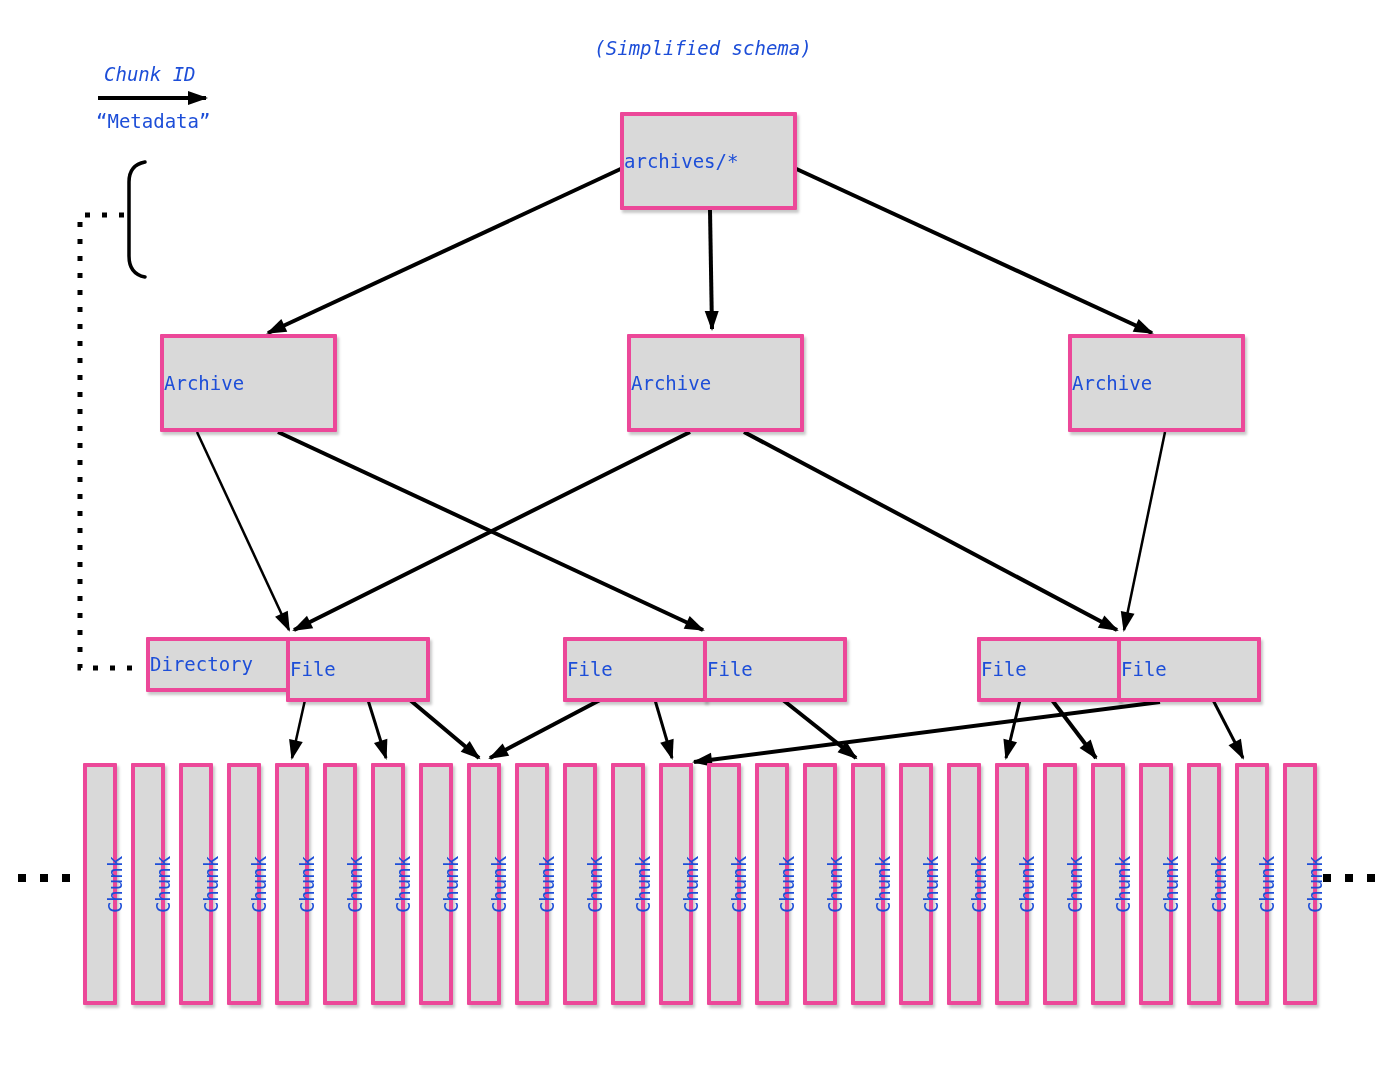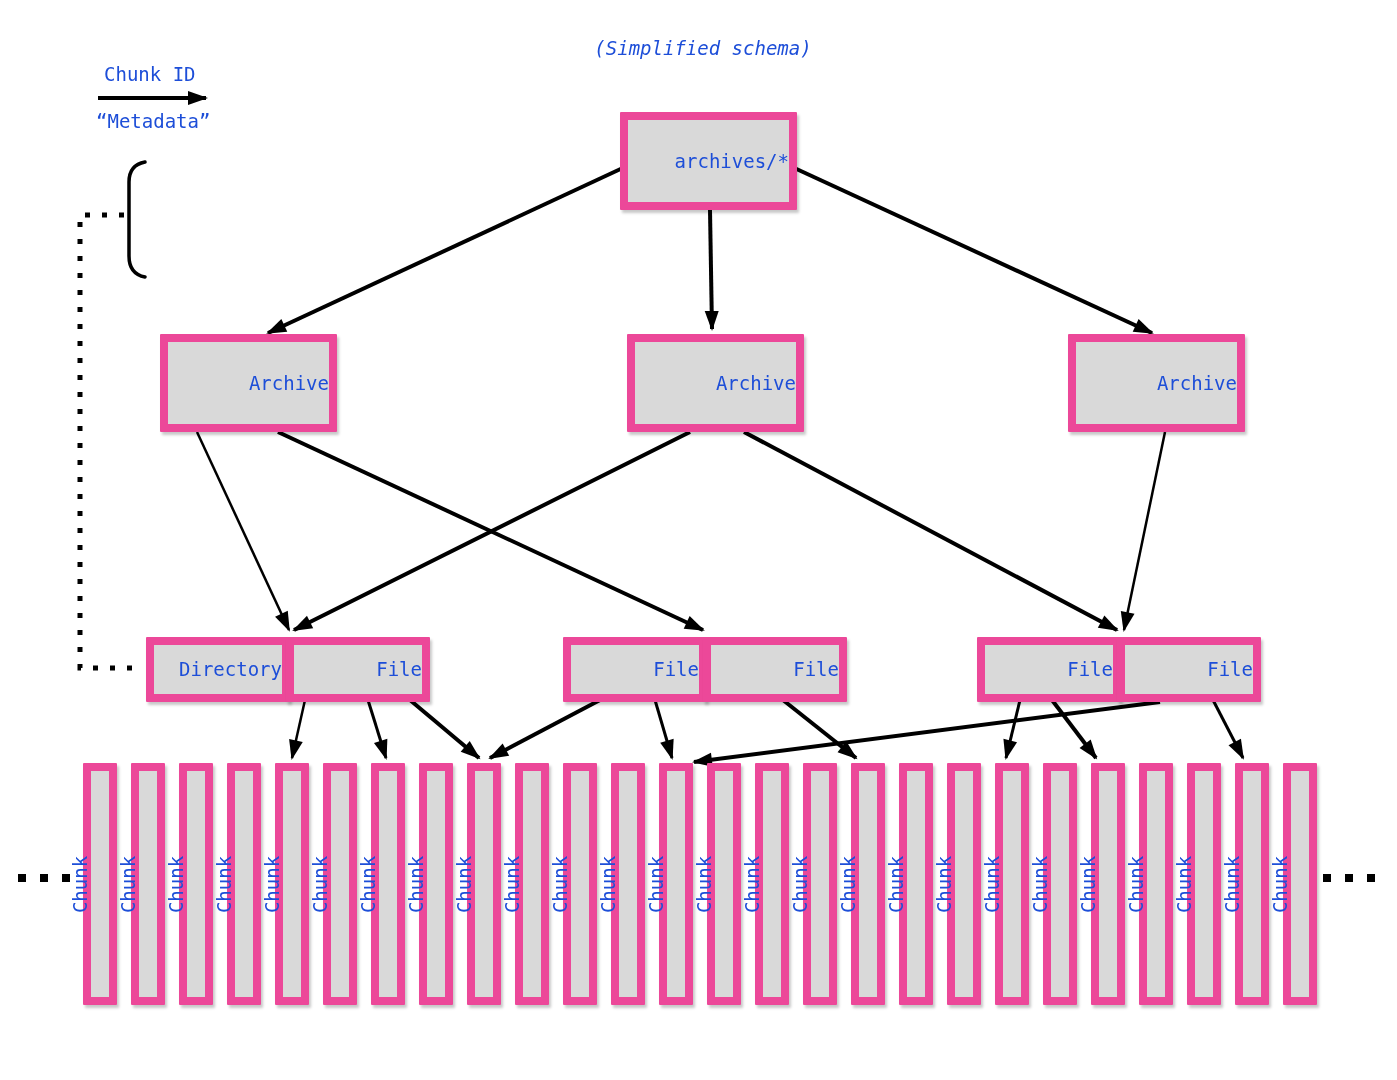--- a/index.html
+++ b/index.html
@@ -4,32 +4,32 @@
 <style>
   html,body{margin:0;padding:0;background:#ffffff;}
   #canvas{
     position:relative;width:1397px;height:1080px;background:#ffffff;
     font-family:"DejaVu Sans Mono","Liberation Mono",monospace;
     color:#1d4ed8;overflow:hidden;
   }
   #edges-svg{position:absolute;left:0;top:0;width:1397px;height:1080px;z-index:1;}
   .box{
     position:absolute;box-sizing:border-box;z-index:2;
-    background:var(--fill,#d9d9d9);border:8px solid #ec4899;border-radius:1px;
-    display:flex;align-items:center;justify-content:flex-end;
+    background:var(--fill,#d9d9d9);border:4px solid #ec4899;border-radius:1px;
+    display:flex;align-items:center;justify-content:flex-start;
     box-shadow:2px 3px 3px rgba(0,0,0,0.22);
   }
   .box span{font-size:19px;line-height:1;white-space:nowrap;}
   .chunk span{transform:rotate(-90deg);}
   .pair-cell{box-shadow:2px 3px 3px rgba(0,0,0,0.22);}
   #title{
     position:absolute;left:703px;top:37px;transform:translateX(-50%);
     font-style:italic;font-size:19px;white-space:nowrap;z-index:2;
   }
-  #legend-chunk-id{position:absolute;left:104px;top:63px;font-size:19px;z-index:2;}
+  #legend-chunk-id{position:absolute;left:104px;top:63px;font-size:19px;z-index:2;font-style:italic;}
   #legend-pointer{position:absolute;left:96px;top:110px;font-size:19px;z-index:2;}
   #metadata-note{position:absolute;left:146px;top:172px;font-size:19px;line-height:21.5px;z-index:2;}
   .ellipsis{position:absolute;display:flex;gap:14px;z-index:2;}
   .ellipsis i{display:block;width:8px;height:8px;background:#000;}
 </style>
 </head>
 <body>
 
 <div id="canvas">
 
@@ -78,21 +78,21 @@
       </div>
       <div class="box archive" style="left: 160px; top: 334px; width: 177px; height: 98px;">
         <span>Archive</span>
       </div>
       <div class="box archive" style="left: 627px; top: 334px; width: 177px; height: 98px;">
         <span>Archive</span>
       </div>
       <div class="box archive" style="left: 1068px; top: 334px; width: 177px; height: 98px;">
         <span>Archive</span>
       </div>
-      <div class="box pair-cell" style="left: 146px; top: 637px; width: 144px; height: 65px;">
+      <div class="box pair-cell" style="left: 146px; top: 637px; width: 144px; height: 55px;">
         <span>Directory</span>
       </div>
       <div class="box pair-cell" style="left: 286px; top: 637px; width: 144px; height: 65px;">
         <span>File</span>
       </div>
       <div class="box pair-cell" style="left: 563px; top: 637px; width: 144px; height: 65px;">
         <span>File</span>
       </div>
       <div class="box pair-cell" style="left: 703px; top: 637px; width: 144px; height: 65px;">
         <span>File</span>

